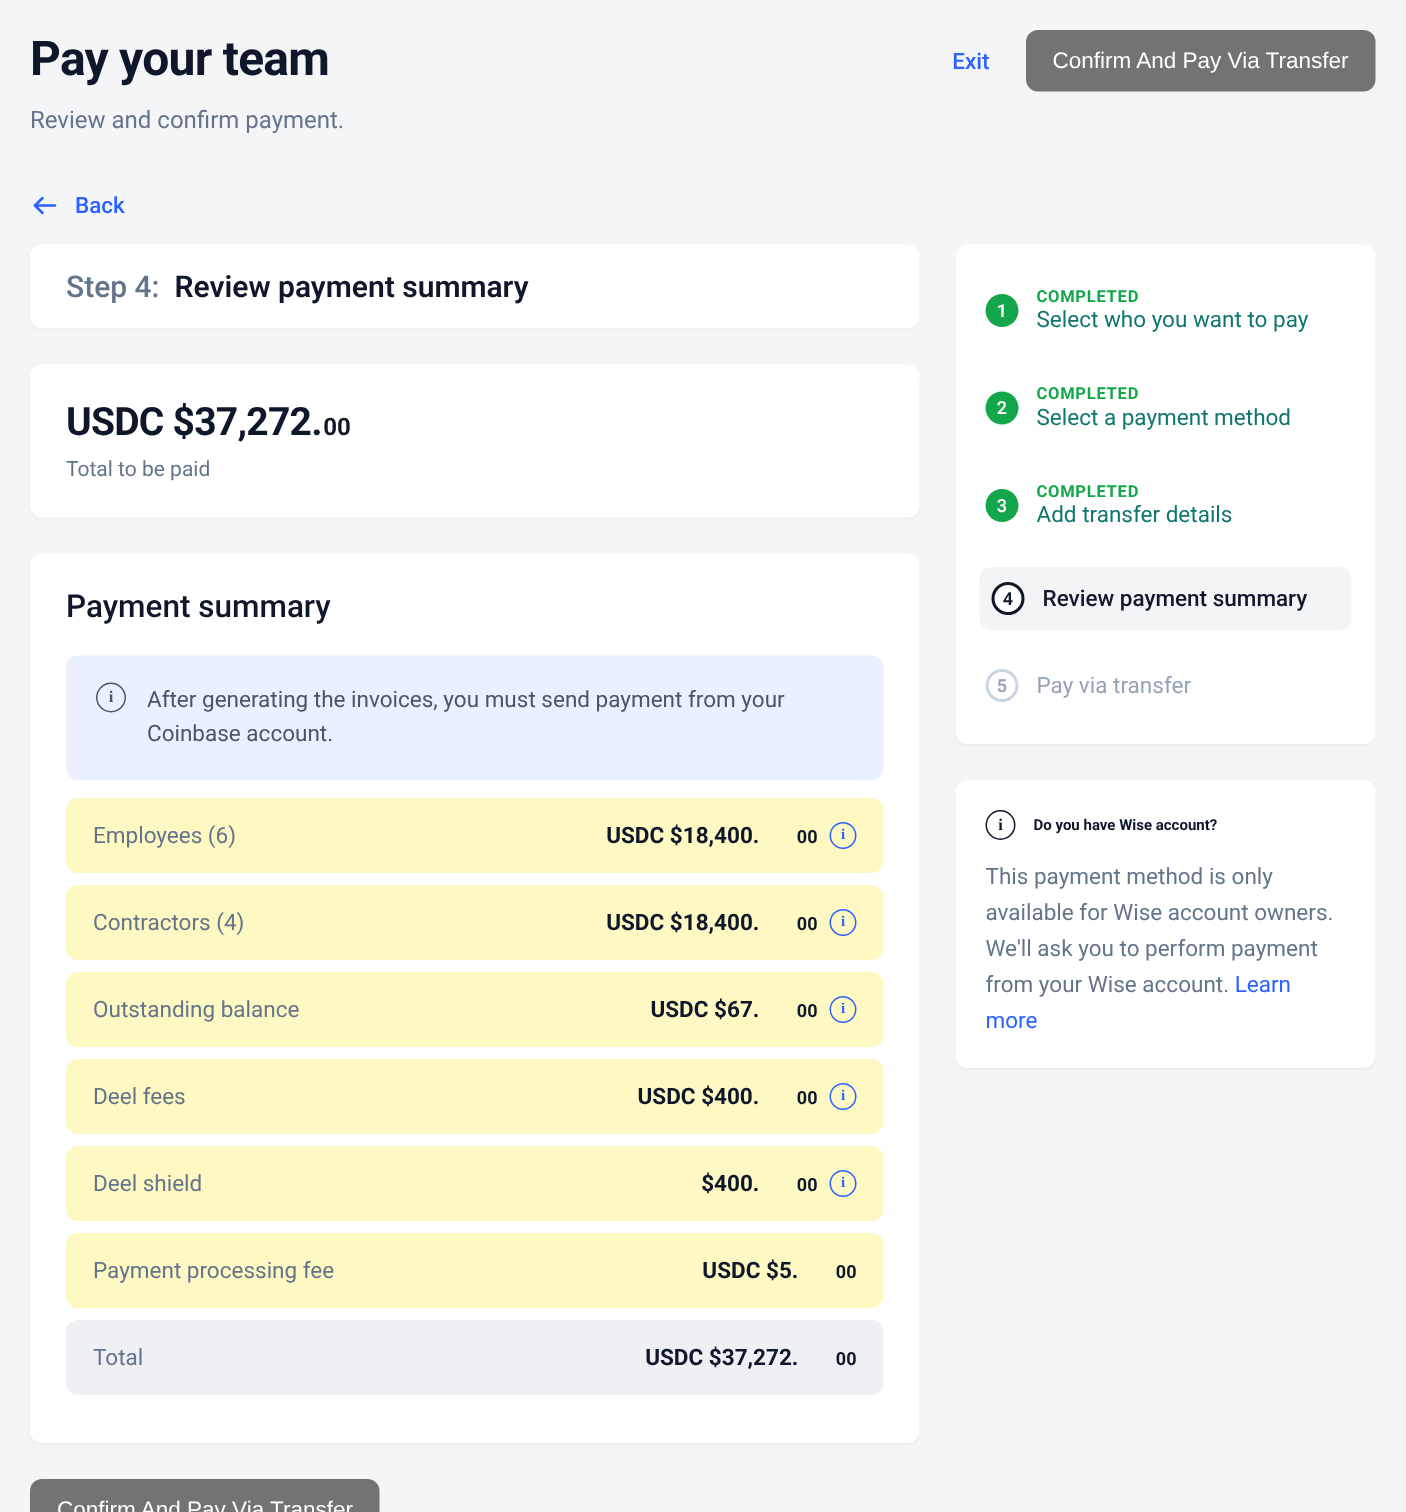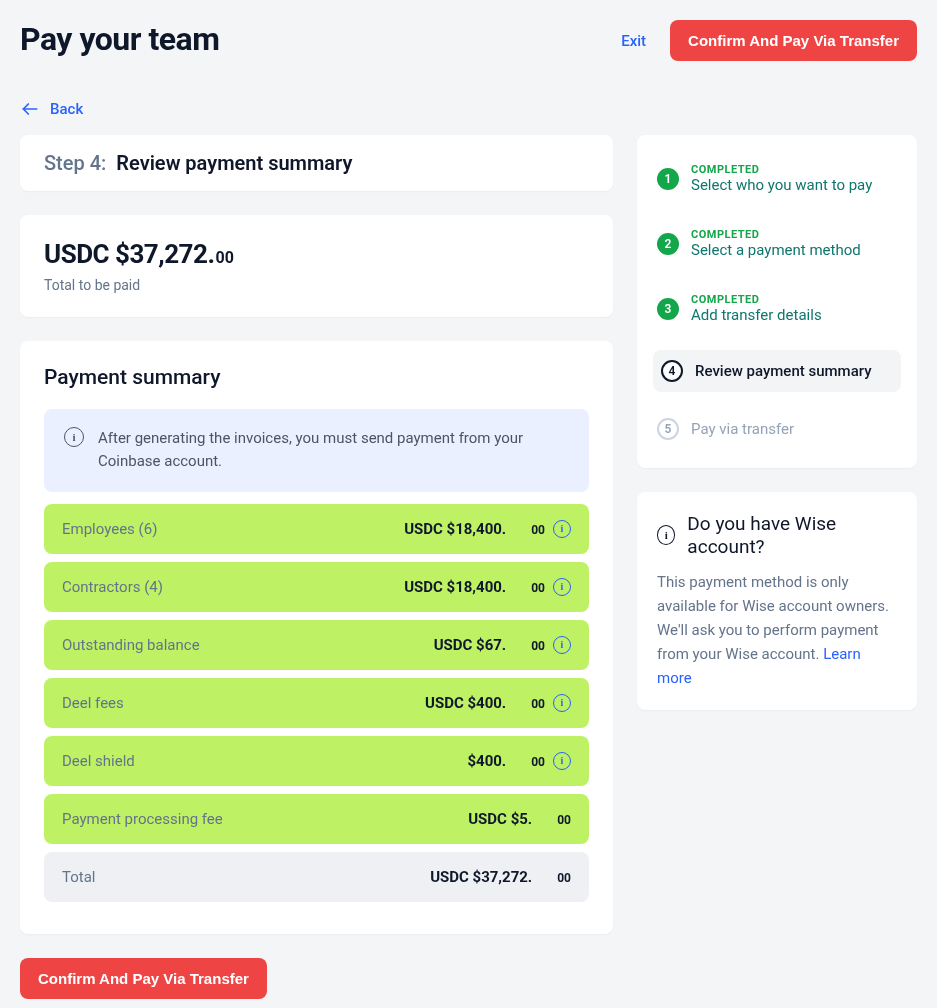--- a/index.html
+++ b/index.html
@@ -33,27 +33,27 @@
     align-items: center;
     gap: 24px;
   }
   .exit-link {
     color: #2962ff;
     font-size: 15px;
     font-weight: 500;
     cursor: pointer;
   }
   .btn-primary {
-    background: #ef4444;
+    background: #737373;
     color: #fff;
     border: none;
     border-radius: 8px;
     padding: 12px 18px;
     font-size: 15px;
-    font-weight: 700;
+    font-weight: 400;
     cursor: pointer;
   }
   .back-row {
     display: flex;
     align-items: center;
     gap: 10px;
     margin-top: 38px;
     margin-bottom: 16px;
     color: #2962ff;
     cursor: pointer;
@@ -119,21 +119,21 @@
     gap: 14px;
     align-items: flex-start;
     margin-bottom: 12px;
   }
   .info-banner .msg {
     color: #4b5563;
     font-size: 15px;
     line-height: 1.55;
   }
   .line-item {
-    background: #bef264;
+    background: #fef9c3;
     border-radius: 8px;
     padding: 16px 18px;
     display: flex;
     justify-content: space-between;
     align-items: center;
     margin-bottom: 8px;
   }
   .line-item.total-row { background: #eef0f3; }
   .line-label {
     color: #64748b;
@@ -221,37 +221,38 @@
   }
   .stepper-item.current .step-text .label { color: #0f172a; font-weight: 500;}
   .stepper-item.pending .step-text .label { color: #94a3b8; }
   .wise-card { padding: 20px; margin-top: 24px;}
   .wise-header {
     display: flex;
     align-items: center;
     gap: 12px;
     margin-bottom: 12px;
   }
-  .wise-header h3 { font-size: 19px; font-weight: 400; color: #0f172a; }
+  .wise-header h3 { font-size: 10px; font-weight: 700; color: #0f172a; }
   .wise-body {
     color: #64748b;
     font-size: 15px;
     line-height: 1.6;
   }
   .wise-body a { color: #2962ff; text-decoration: none; cursor: pointer;}
   .bottom-btn {
     margin-top: 24px;
   }
 </style>
 </head>
 <body>
 
 <div class="header-row">
   <div class="title-block">
     <h1>Pay your team</h1>
+    <p>Review and confirm payment.</p>
   </div>
   <div class="header-actions">
     <span class="exit-link">Exit</span>
     <button class="btn-primary">Confirm And Pay Via Transfer</button>
   </div>
 </div>
 
 <div class="back-row">
   <svg width="20" height="20" viewBox="0 0 24 24" fill="none" stroke="#2962ff" stroke-width="2" stroke-linecap="round" stroke-linejoin="round">
       <line x1="20" y1="12" x2="4" y2="12"></line>

